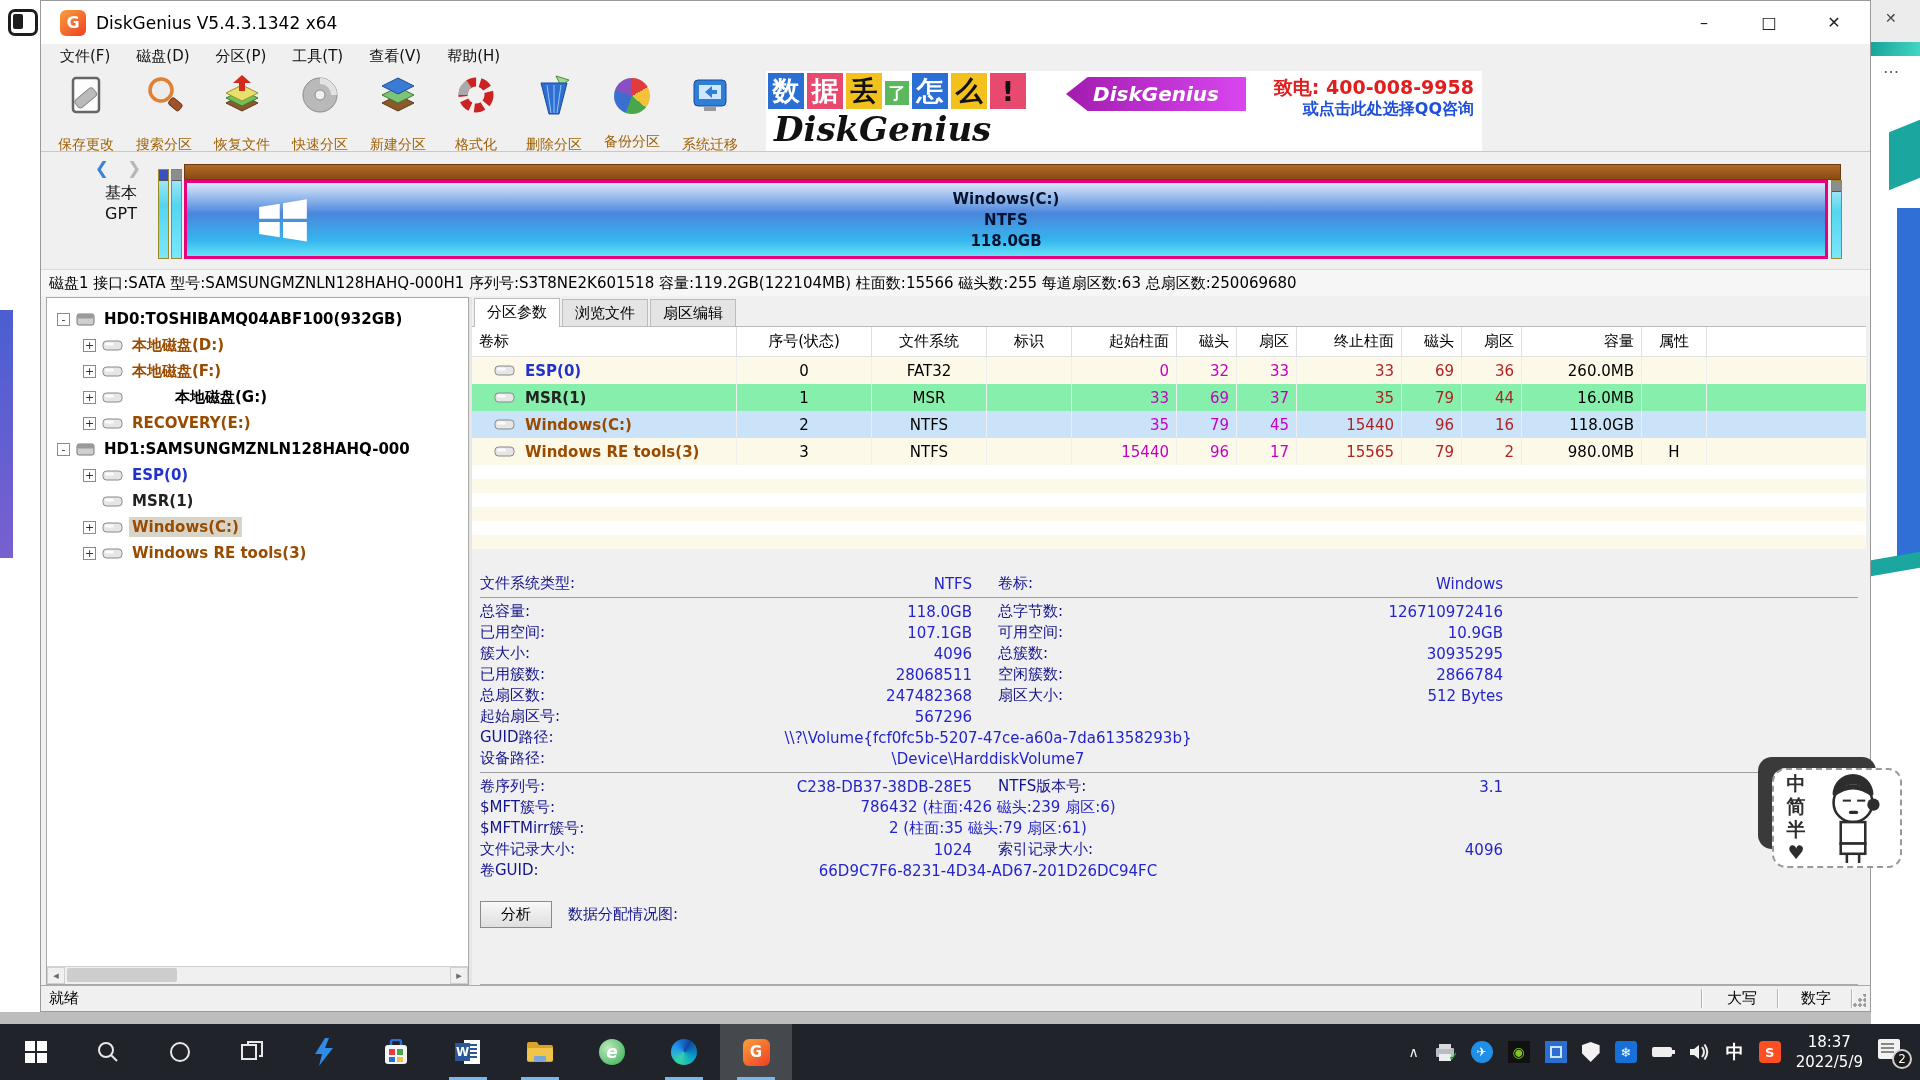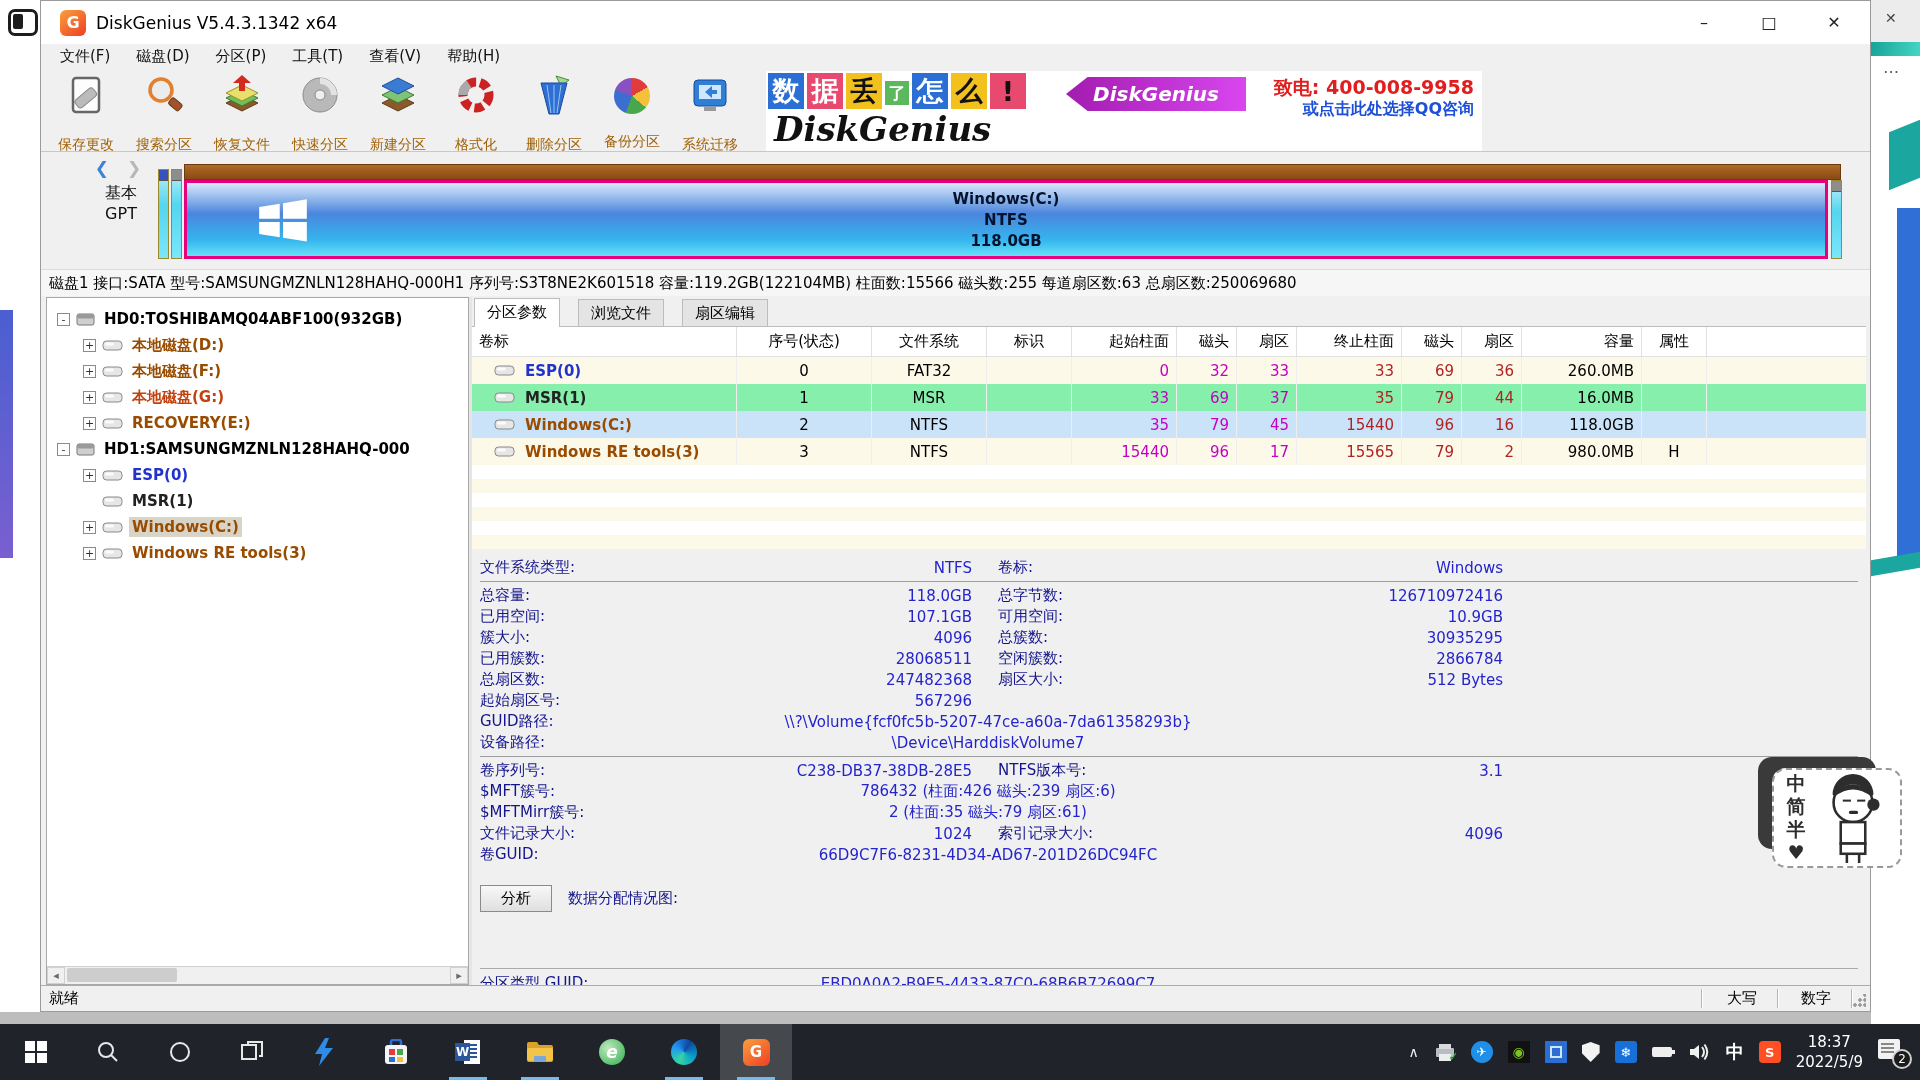--- a/index.html
+++ b/index.html
@@ -85,36 +85,36 @@
   .hscroll{position:absolute;left:0;bottom:0;width:100%;height:18px;background:#f0f0f0;border-top:1px solid #d0d0d0;display:flex}
   .hs-btn{width:18px;height:17px;background:#f0f0f0;color:#6a6a6a;font-size:11px;display:flex;align-items:center;justify-content:center;border:1px solid #d0d0d0}
   .hs-track{flex:1;position:relative}
   .hs-thumb{position:absolute;left:2px;top:1px;width:110px;height:14px;background:#cdcdcd;border-radius:2px}
   .splitter{position:absolute;left:428px;top:296px;width:3px;height:688px;background:#e6e6e6}
 
   
   .rightpanel{position:absolute;left:431px;top:296px;width:1394px;height:688px;background:#f0f0f0;overflow:hidden}
   .tabs{height:30px;display:flex;align-items:flex-end;border-bottom:1px solid #bcbcbc;padding-left:2px;background:#f0f0f0}
   .tab{height:27px;padding:4px 12px 0;font-size:15px;color:#000;border:1px solid #bcbcbc;border-bottom:none;
-    background:#e4e4e4;margin-right:18px;position:relative}
+    background:#e4e4e4;margin-right:2px;position:relative}
   .tab.active{background:#fff;height:29px;margin-bottom:-1px;z-index:2}
   .ptable{background:#86efac}
   .trow{display:flex;height:27px;align-items:center;font-size:15px}
   .trow.head{height:30px;border-bottom:1px solid #e0e0e0;background:#fff}
   .tcell{height:100%;display:flex;align-items:center;padding:0 7px;border-right:1px solid #eeeeee;overflow:hidden;white-space:nowrap}
   .trow.head .tcell{border-right:1px solid #e0e0e0;color:#000}
   .al{justify-content:flex-start}.ac{justify-content:center}.ar{justify-content:flex-end}
   .trow.stripe{background:#fdf9e9}
   .trow.selrow{background:#cbe3f8}
   .volname{font-weight:700;margin-left:4px}
   .c-start{color:#c400c4}.c-end{color:#b22222}
   .stripes{height:84px;background:repeating-linear-gradient(180deg,#ffffff 0 14px,#fdf9e9 14px 28px)}
 
   
-  .details{margin-top:8px}
+  .details{margin-top:24px}
   .drow{height:21px;display:flex;align-items:center;font-size:15px;padding-left:8px;white-space:nowrap}
   .dl{color:#14148c;width:210px;flex:none}
   .dv1{color:#2424cc;width:282px;flex:none;text-align:right}
   .dl2{color:#14148c;width:205px;flex:none;margin-left:26px}
   .dv2{color:#2424cc;width:300px;flex:none;text-align:right}
   .dwide{color:#2424cc;width:580px;flex:none;margin-left:8px;text-align:center}
   .dsep{height:1px;background:#9f9f9f;margin:3px 8px}
   .arow{display:flex;align-items:center;margin-top:20px;padding-left:8px}
   .analyze-btn{width:72px;height:27px;border:1px solid #8a8a8a;background:linear-gradient(180deg,#f8f8f8,#dfdfdf);
     font-size:15px;color:#000;display:flex;align-items:center;justify-content:center}
@@ -384,21 +384,21 @@
           <span class="tlabel-tree" style="color: rgb(153, 76, 0);">本地磁盘(F:)</span>
         </div>
         <div class="titem" style="padding-left: 36px;">
           <div class="expander">+</div>
           <span class="ticon-tree">
             <svg width="21" height="11" viewBox="0 0 21 11">
               <rect x="1" y="1" width="19" height="9" rx="3.5" fill="#e6e6e6" stroke="#888"></rect>
               <rect x="3" y="2.5" width="9" height="3" rx="1.5" fill="#fbfbfb"></rect>
             </svg>
           </span>
-          <span class="tlabel-tree" style="color: #c2410c;">本地磁盘(G:)</span>
+          <span class="tlabel-tree" style="color: #000000; margin-left: 43px;">本地磁盘(G:)</span>
         </div>
         <div class="titem" style="padding-left: 36px;">
           <div class="expander">+</div>
           <span class="ticon-tree">
             <svg width="21" height="11" viewBox="0 0 21 11">
               <rect x="1" y="1" width="19" height="9" rx="3.5" fill="#e6e6e6" stroke="#888"></rect>
               <rect x="3" y="2.5" width="9" height="3" rx="1.5" fill="#fbfbfb"></rect>
             </svg>
           </span>
           <span class="tlabel-tree" style="color: rgb(153, 76, 0);">RECOVERY(E:)</span>

